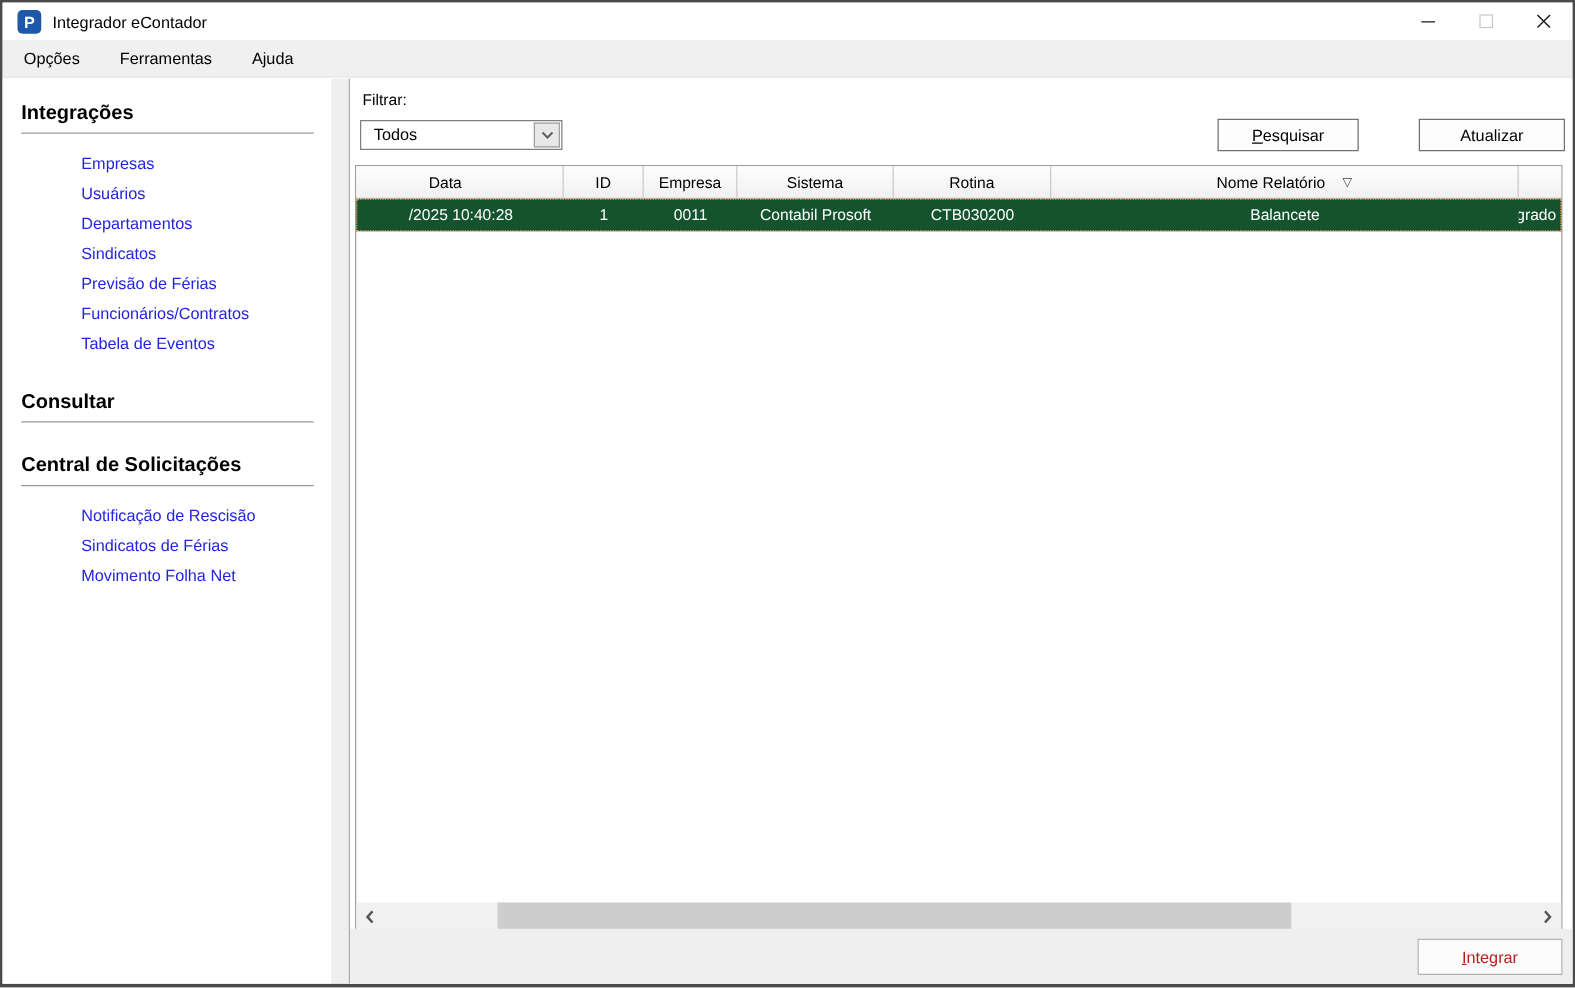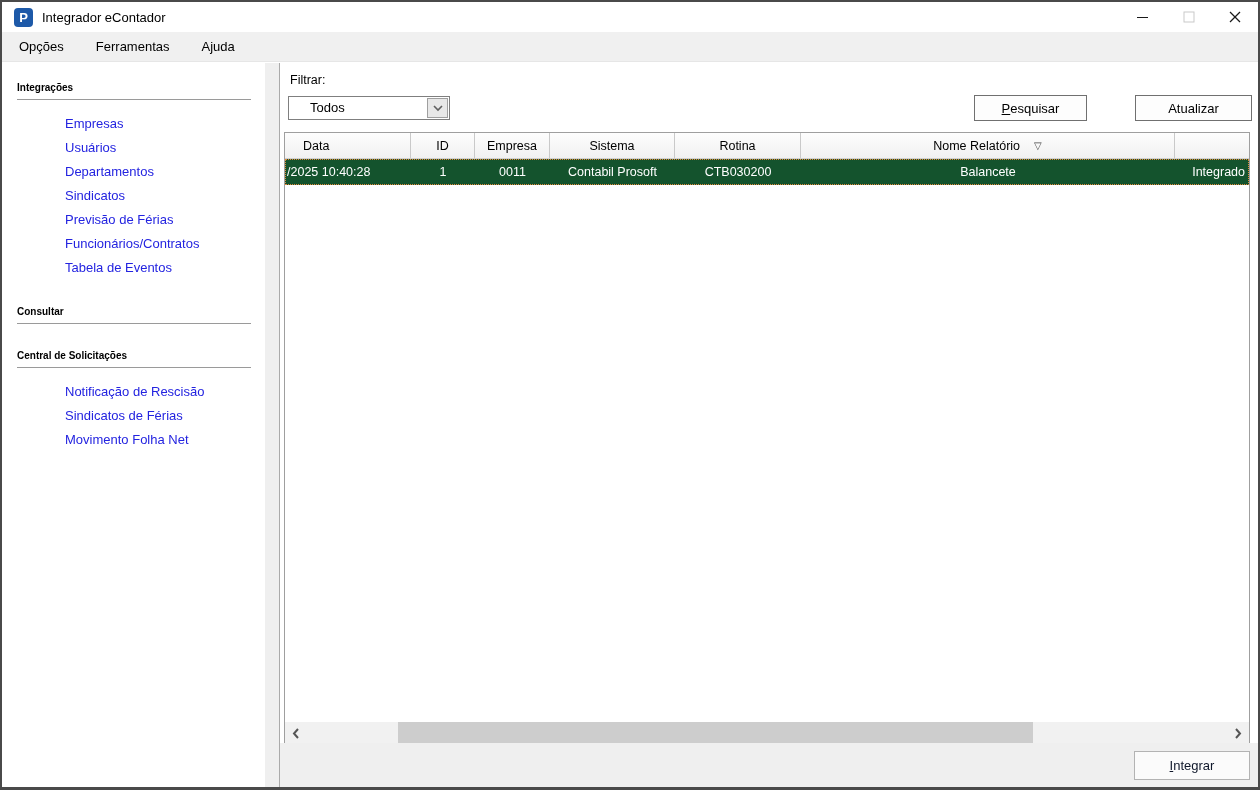--- a/index.html
+++ b/index.html
@@ -17,57 +17,57 @@
   
   .menubar{height:30px;background:#f0f0f0;display:flex;align-items:stretch;padding-left:7px;
     font-size:13px;border-bottom:1px solid #e6e6e6;gap:12px;}
   .menu-item{padding:0 10px;line-height:30px;cursor:default;}
   
   .body{position:absolute;top:61px;left:0;right:0;bottom:0;background:#efefef;}
   .sidebar{position:absolute;left:0;top:0;width:263px;height:100%;background:#fff;overflow:hidden;}
   .section{margin-top:26px;}
   .section:first-child{margin-top:19px;}
   .section-title{margin:0 14px 0 15px;padding-bottom:6px;border-bottom:1px solid #9a9a9a;
-    font-weight:bold;font-size:10px;}
+    font-weight:bold;font-size:16px;}
   .links{margin-top:12px;}
   .link{margin-left:63px;line-height:24px;font-size:13px;color:#2323e0;cursor:pointer;white-space:nowrap;}
   .link.active{color:#ff0000;font-weight:bold;}
   
   .main{position:absolute;left:277px;top:0;right:0;bottom:0;background:#fff;border-left:1px solid #aaa;}
   .filter-label{position:absolute;left:10px;top:10px;font-size:12.5px;}
   .combo{position:absolute;left:8px;top:33px;width:162px;height:24px;border:1px solid #7f7f7f;background:#fff;}
-  .combo-value{position:absolute;left:21px;top:0;line-height:22px;font-size:13px;}
+  .combo-value{position:absolute;left:10px;top:0;line-height:22px;font-size:13px;}
   .combo-btn{position:absolute;right:1px;top:1px;bottom:1px;width:21px;background:#e8e8e8;
     border:1px solid #9f9f9f;display:flex;align-items:center;justify-content:center;}
   .btn{position:absolute;background:#fdfdfd;border:1px solid #707070;font-size:13px;
     font-family:"Liberation Sans",sans-serif;color:#000;padding:0;cursor:pointer;}
   .btn-search{left:694px;top:32px;width:113px;height:26px;}
   .btn-refresh{left:855px;top:32px;width:117px;height:26px;}
   
   .table{position:absolute;left:4px;top:69px;width:966px;height:613px;border:1px solid #9f9f9f;background:#fff;}
   .thead{display:flex;height:26px;background:linear-gradient(#fdfdfd,#f1f1f1);border-bottom:1px solid #cfcfcf;}
   .hcell{border-right:1px solid #c9c9c9;display:flex;align-items:center;justify-content:center;
     font-size:12.5px;white-space:nowrap;overflow:hidden;}
-  .c0{width:126px;} .c1{width:64px;} .c2{width:75px;} .c3{width:125px;} .c4{width:126px;} .c5{width:374px;}
+  .c0{width:126px;margin-left:40px;} .c1{width:64px;} .c2{width:75px;} .c3{width:125px;} .c4{width:126px;} .c5{width:374px;}
   .c6{flex:1;border-right:none;}
   .hcell.c0{justify-content:flex-start;padding-left:18px;}
   .sort{margin-left:14px;font-size:10px;color:#444;}
   .trow{display:flex;height:26px;background:#14532d;color:#fff;font-size:12.5px;
     outline:1px dotted #e08a3c;outline-offset:-1px;cursor:default;}
   .rcell{display:flex;align-items:center;justify-content:center;white-space:nowrap;overflow:hidden;}
   .rcell.c0{justify-content:flex-start;padding-left:2px;}
   .rcell.c6{justify-content:flex-end;padding-right:4px;}
   
   .hscroll{position:absolute;left:0;right:0;bottom:0;height:22px;background:#f1f1f1;}
   .scroll-arrow{position:absolute;top:0;width:22px;height:22px;display:flex;align-items:center;justify-content:center;cursor:pointer;}
   .scroll-arrow.left{left:0;} .scroll-arrow.right{right:0;}
   .thumb{position:absolute;left:113px;top:0;width:635px;height:22px;background:#cdcdcd;cursor:pointer;}
   
   .footer{position:absolute;left:0;right:0;bottom:0;height:44px;background:#efefef;}
-  .btn-integrate{right:8px;top:8px;width:116px;height:29px;background:#fbfbfb;border:1px solid #b3b3b3;color:#0f172a;}
+  .btn-integrate{right:8px;top:8px;width:116px;height:29px;background:#fbfbfb;border:1px solid #b3b3b3;color:#b91c1c;}
 </style>
 </head>
 <body>
 
 <div class="window">
 
   <div class="titlebar">
     <div class="app-icon">P</div>
     <div class="title">Integrador eContador</div>
     <div class="win-controls">

